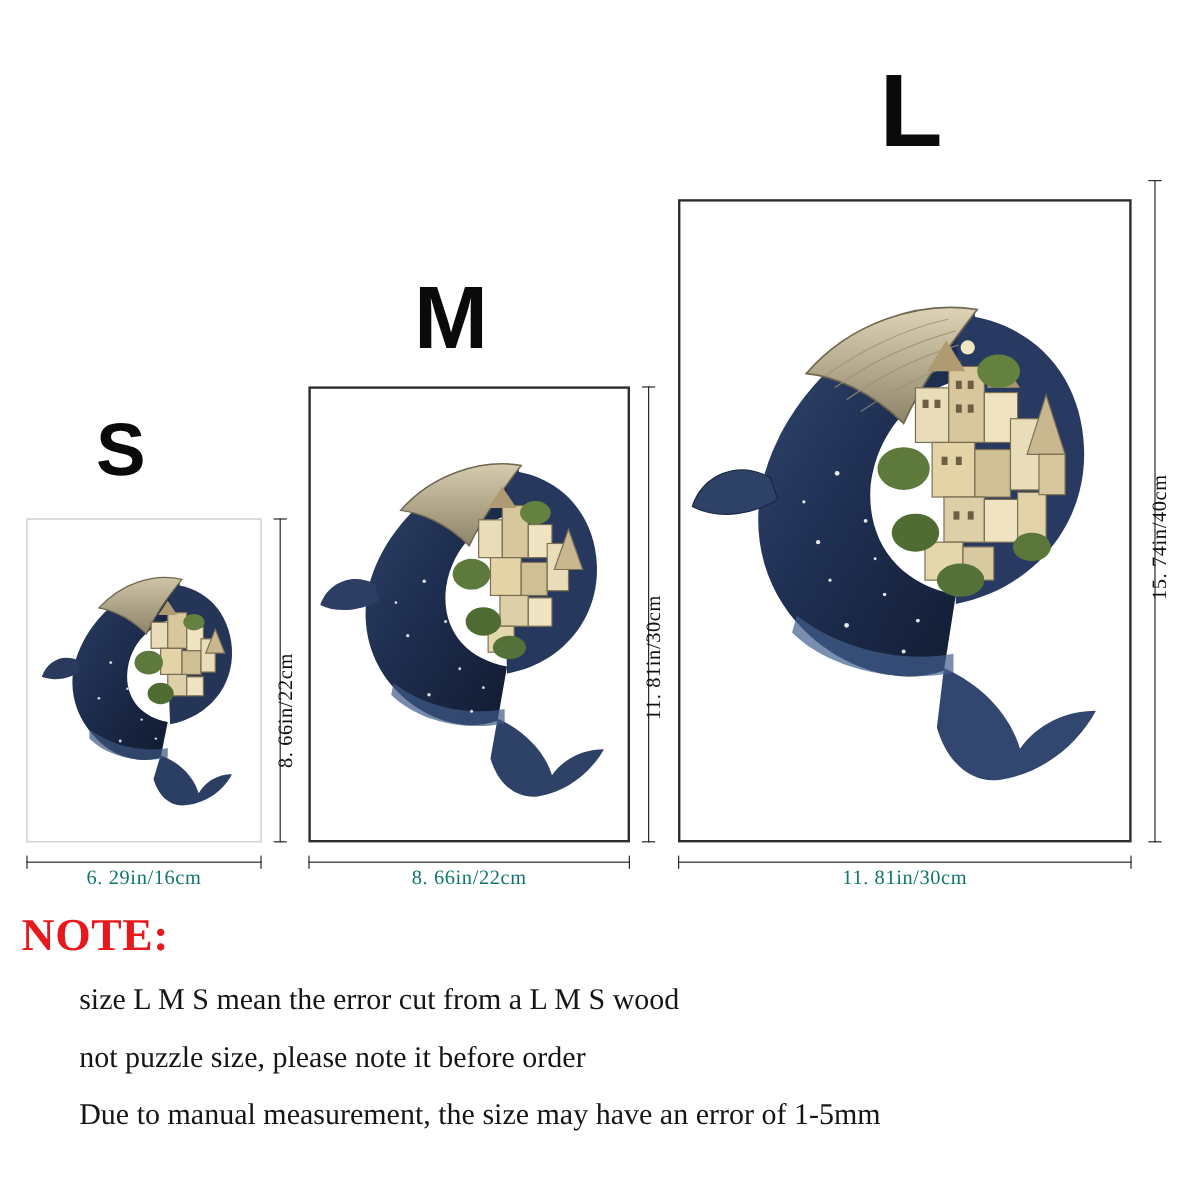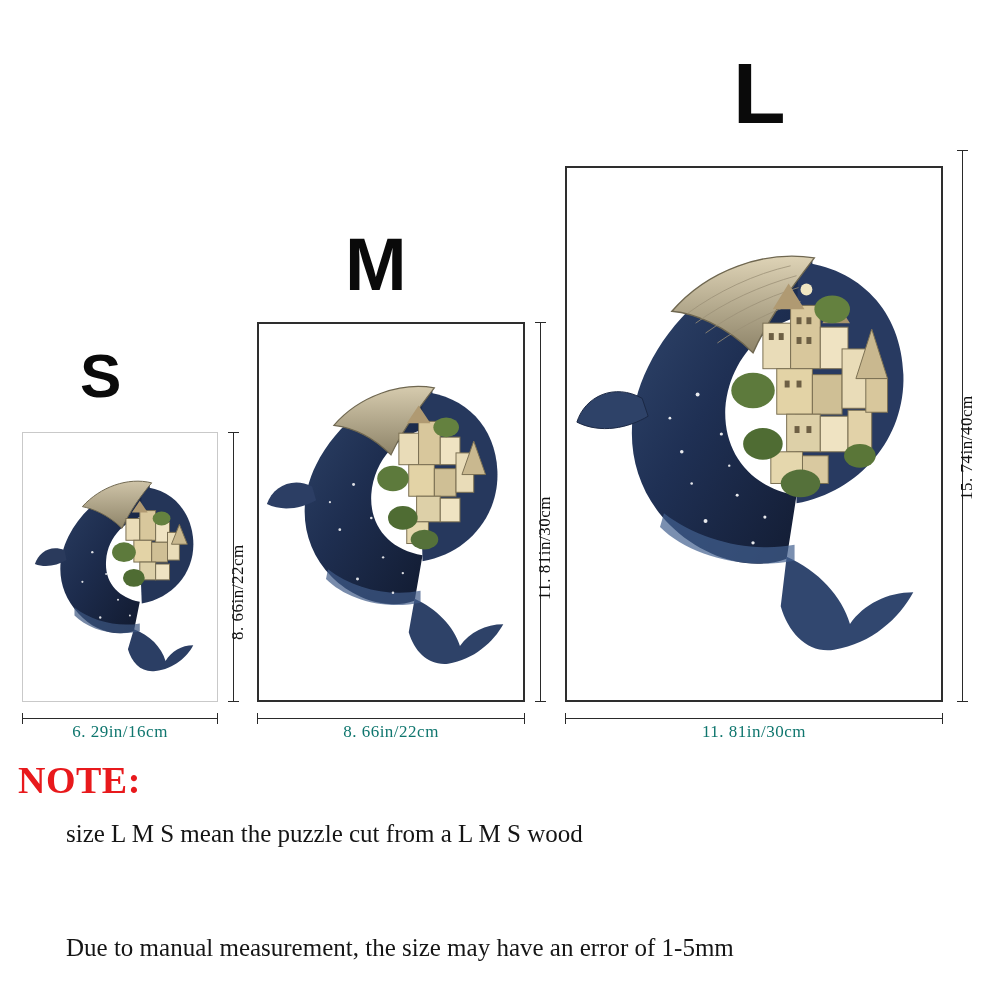--- a/index.html
+++ b/index.html
@@ -134,21 +134,21 @@
   .note-line {
     position: absolute;
     left: 66px;
     font-family: "Liberation Serif", serif;
     font-size: 25px;
     color: #151515;
     white-space: nowrap;
   }
   #note-line-1 { top: 68px; }
   #note-line-2 { top: 116px; }
-  #note-line-3 { top: 164px; margin-top: 18px; }
+  #note-line-3 { top: 164px; }
 </style>
 </head>
 <body>
 
 <div id="diagram">
 
   <div class="size-letter" style="left:80px; top:345px; font-size:62px;">S</div>
 
   <div class="frame noborder" style="left:22px; top:432px; width:196px; height:270px;">
     <div class="art">
@@ -364,15 +364,16 @@
   <div class="dim-v" style="left:962px; top:150px; height:552px;"></div>
   <div class="dim-label-v" style="left: 957px; top: 500px; transform: rotate(-90deg);">15. 74in/40cm</div>
 
   <div class="dim-h" style="left:565px; top:718px; width:378px;"></div>
   <div class="dim-label-h" style="left:565px; top:722px; width:378px;">11. 81in/30cm</div>
 
 </div>
 
 <div id="note">
   <div id="note-title">NOTE:</div>
-  <div class="note-line" id="note-line-1">size L M S mean the puzzle cut from a L M S wood</div>
+  <div class="note-line" id="note-line-1">size L M S mean the error cut from a L M S wood</div>
+  <div class="note-line" id="note-line-2">not puzzle size, please note it before order</div>
   <div class="note-line" id="note-line-3">Due to manual measurement, the size may have an error of 1-5mm</div>
 </div>
 
 </body></html>

